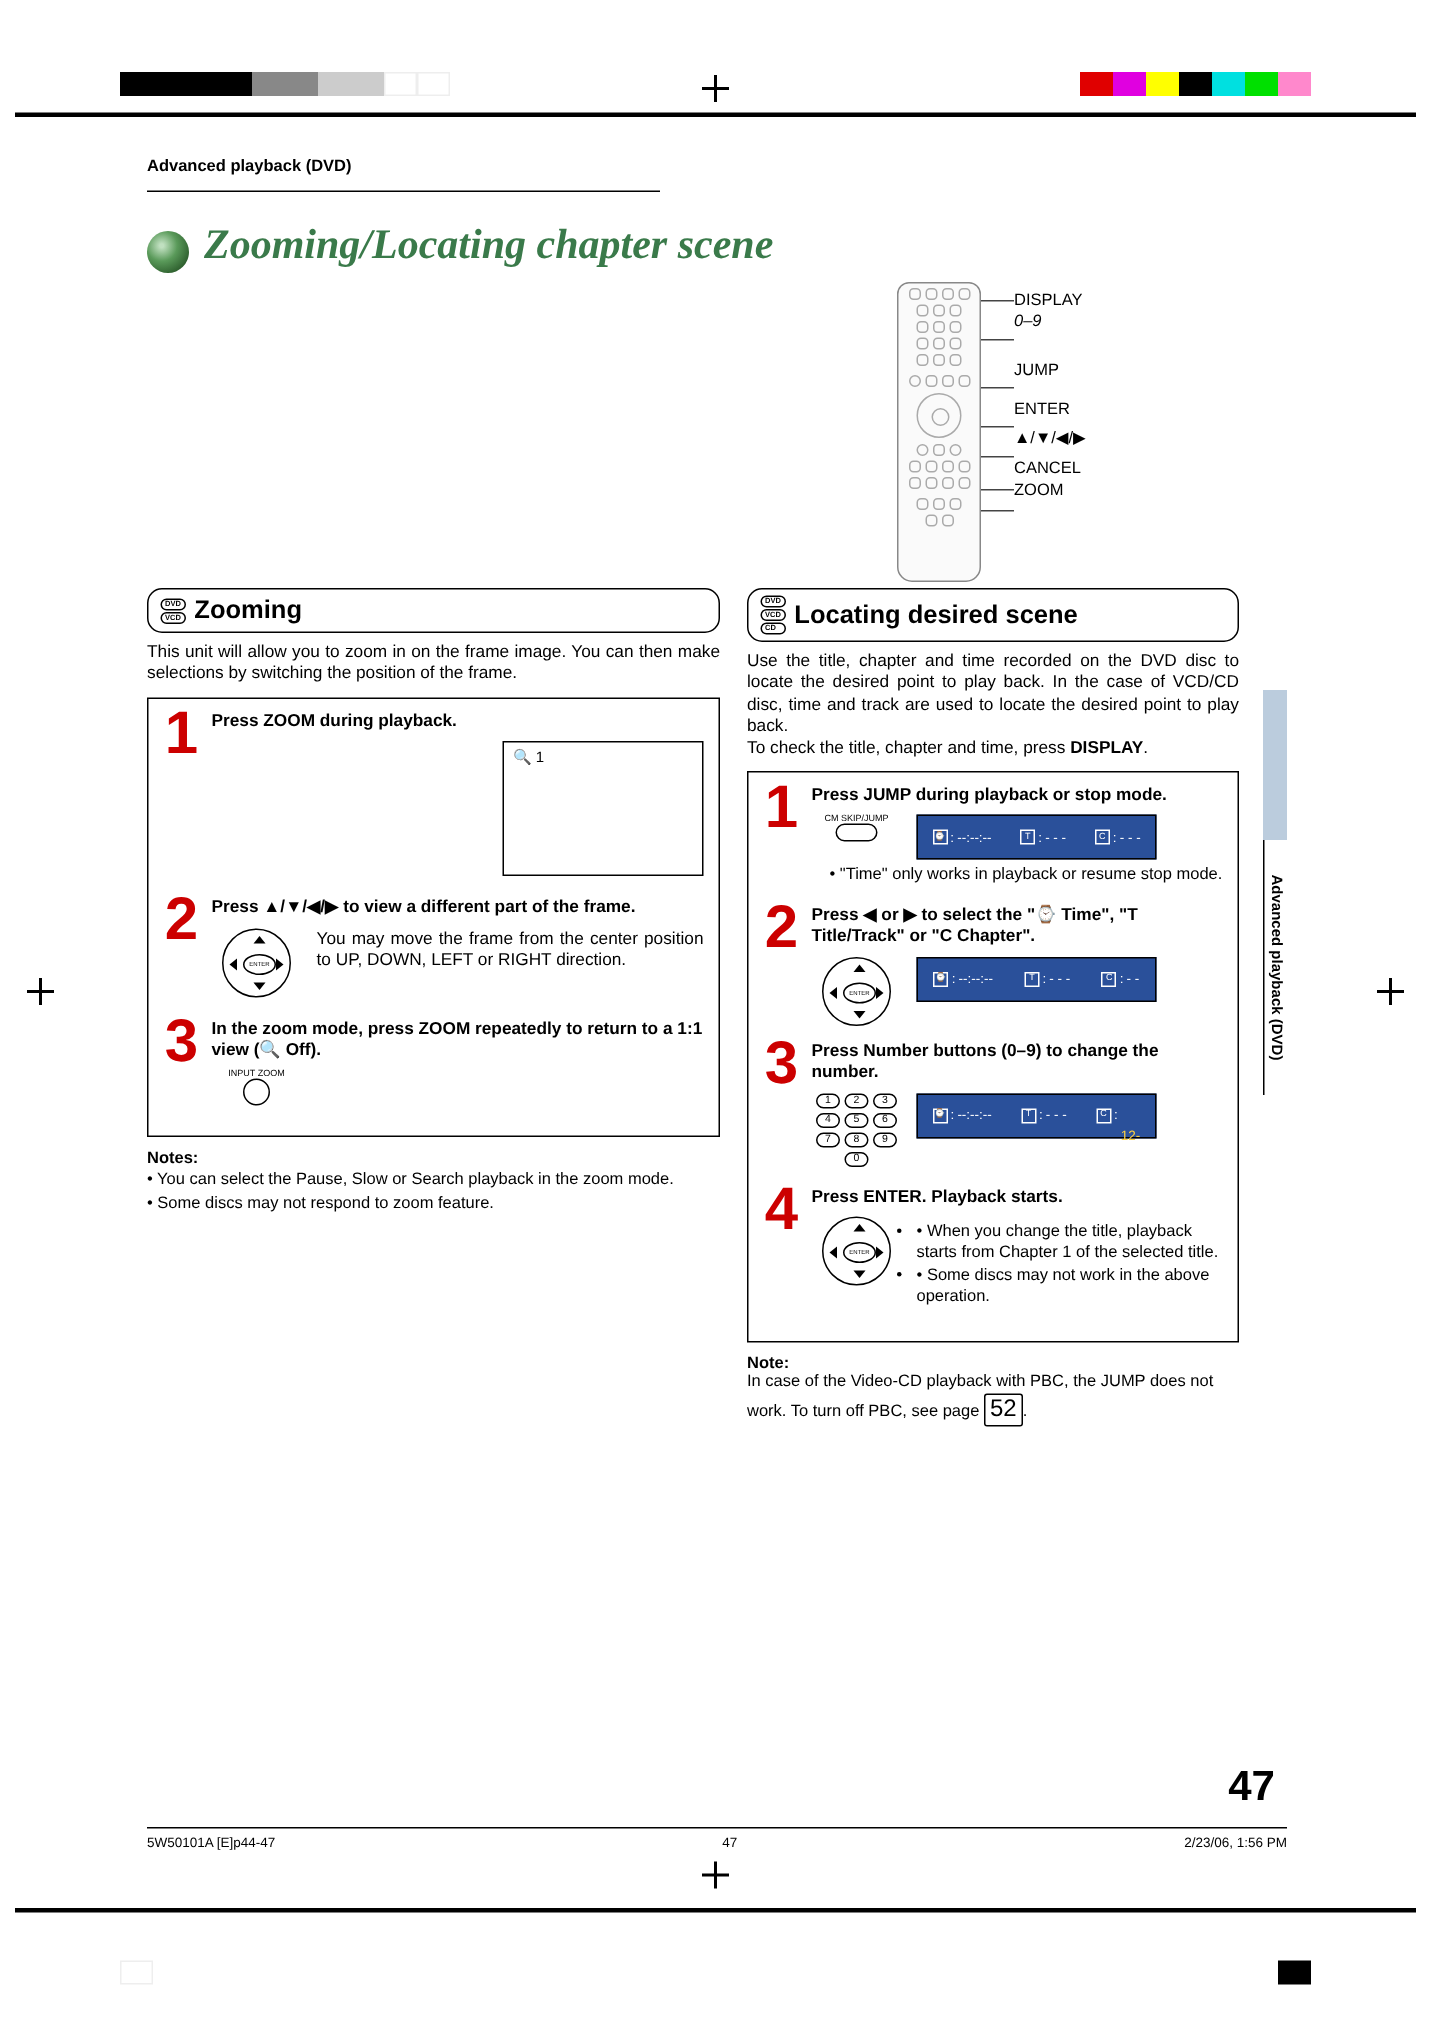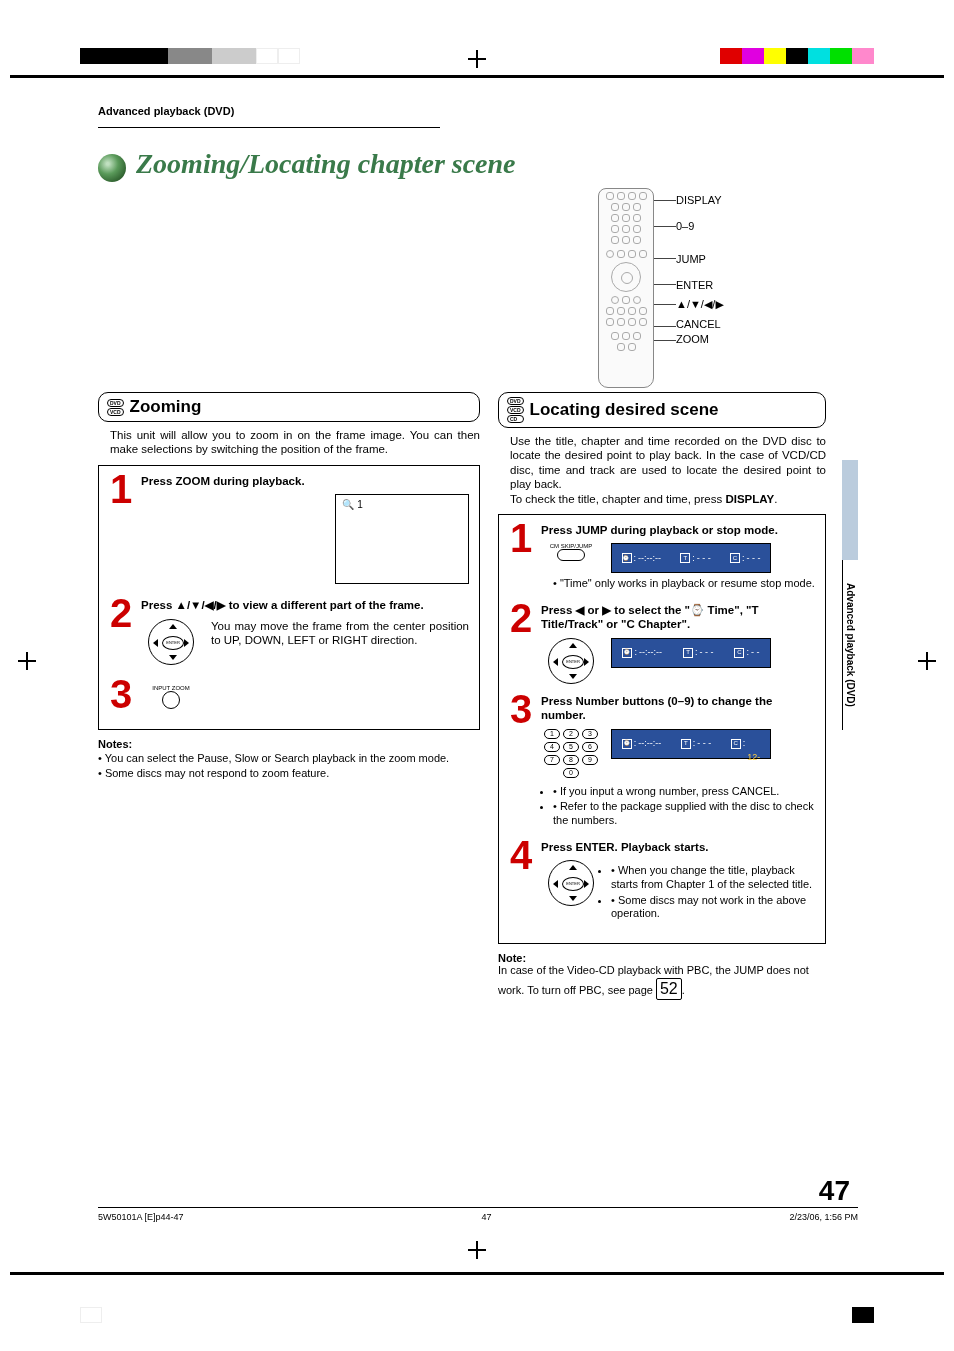--- a/index.html
+++ b/index.html
@@ -79,21 +79,21 @@
     border: 1px solid #000;
     border-radius: 10px;
     padding: 4px 8px;
     display: flex; align-items: center; gap: 6px;
     margin-bottom: 6px;
   }
   .disc-badges { display: flex; flex-direction: column; gap: 1px; }
   .disc-badge { font-size: 5px; border: 1px solid #000; border-radius: 6px; padding: 0 2px; line-height: 6px; font-weight: bold;}
   .section-title { font-weight: bold; font-size: 17px; }
 
-  .intro { font-size: 11.5px; line-height: 1.25; margin-bottom: 8px; text-align: justify; margin-left: 12px;}
+  .intro { font-size: 11.5px; line-height: 1.25; margin-bottom: 8px; text-align: justify;}
 
   .steps-box { border: 1px solid #000; padding: 8px 10px 10px 8px; }
   .step { display: flex; gap: 6px; margin-bottom: 10px; }
   .step-num {
     font-family: Arial; font-weight: 900; color: #cc0000;
     font-size: 40px; line-height: 0.75; width: 28px; text-align: center;
   }
   .step-body { flex: 1; font-size: 11.5px; }
   .step-label { font-weight: bold; display: block; line-height: 1.25;}
   .step-content { display: flex; gap: 10px; margin-top: 6px; align-items: flex-start;}
@@ -138,21 +138,21 @@
     border-left: 1px solid #000; padding: 4px 2px;
     height: 170px; text-align:center;
   }
   .side-block { position: absolute; right: 96px; top: 460px; width: 16px; height: 100px; background: #bcd; }
 
   .page-number {
     position: absolute; right: 104px; bottom: 144px;
     font-weight: bold; font-size: 28px;
   }
   .footer {
-    position: absolute; left: 98px; right: 96px; bottom: 129px;
+    position: absolute; left: 98px; right: 96px; bottom: 118px;
     border-top: 1px solid #000;
     display: flex; justify-content: space-between;
     font-size: 9px; padding-top: 4px;
   }
   .bottom-bars { position: absolute; left: 0; right: 0; bottom: 44px; }
   .bottom-bars .left-bars { position:absolute; left:80px; display:flex;}
   .bottom-bars .right-bars { position:absolute; right:80px; display:flex;}
   .bottom-rule { position:absolute; left:10px; right:10px; bottom:76px; border-top:3px solid #000;}
   .page-ref { display:inline-block; border:1px solid #000; padding:0 3px; border-radius:2px; font-size:16px;}
 </style>
@@ -262,21 +262,21 @@
       </div>
       <div class="remote-line" style="left:56px;top:12px;width:22px;"></div>
       <div class="remote-line" style="left:56px;top:38px;width:22px;"></div>
       <div class="remote-line" style="left:56px;top:70px;width:22px;"></div>
       <div class="remote-line" style="left:56px;top:96px;width:22px;"></div>
       <div class="remote-line" style="left:56px;top:116px;width:22px;"></div>
       <div class="remote-line" style="left:56px;top:138px;width:22px;"></div>
       <div class="remote-line" style="left:56px;top:152px;width:22px;"></div>
       <div class="remote-labels">
         <div style="margin-top:5px;">DISPLAY</div>
-        <div style="margin-top:12px;">0–9</div>
+        <div style="margin-top:0;font-style:italic;">0–9</div>
         <div style="margin-top:18px;">JUMP</div>
         <div style="margin-top:12px;">ENTER</div>
         <div style="margin-top:5px;">▲/▼/◀/▶</div>
         <div style="margin-top:6px;">CANCEL</div>
         <div style="margin-top:0px;">ZOOM</div>
       </div>
     </div>
   </div>
 
   <div class="columns">
@@ -319,20 +319,21 @@
                 </div>
               </div>
               <div class="text">You may move the frame from the center position to UP, DOWN, LEFT or RIGHT direction.</div>
             </div>
           </div>
         </div>
 
         <div class="step" style="margin-top:14px;">
           <div class="step-num">3</div>
           <div class="step-body">
+            <span class="step-label">In the zoom mode, press ZOOM repeatedly to return to a 1:1 view (🔍 Off).</span>
             <div class="step-content">
               <div class="art">
                 <div class="zoom-btn-label">INPUT ZOOM</div>
                 <div class="zoom-btn" style="margin:0 auto;"></div>
               </div>
             </div>
           </div>
         </div>
       </div>
 
@@ -470,24 +471,20 @@
                       <span>- - -</span>
                     </div>
                   <div class="seg">
                       <span class="box">C</span>
                       <span>:</span>
                       <span style="color:#ffd040;margin-top:28px;">12-</span>
                     </div>
                 </div>
               </div>
             </div>
-            <ul class="bullets">
-              <li>• <span>If you input a wrong number, press CANCEL.</span></li>
-              <li>• <span>Refer to the package supplied with the disc to check the numbers.</span></li>
-            </ul>
           </div>
         </div>
 
         <div class="step">
           <div class="step-num">4</div>
           <div class="step-body">
             <span class="step-label">Press ENTER. Playback starts.</span>
             <div class="step-content">
               <div class="art">
                 <div class="dpad-art">

